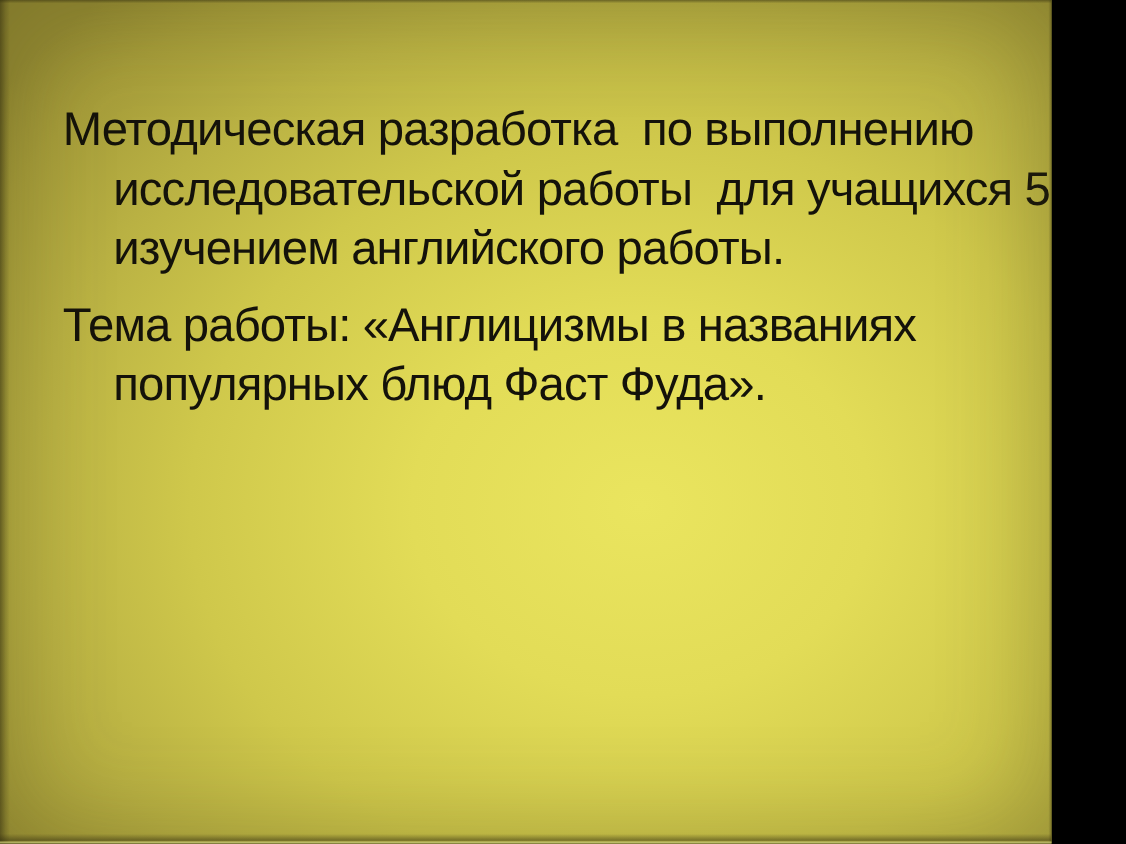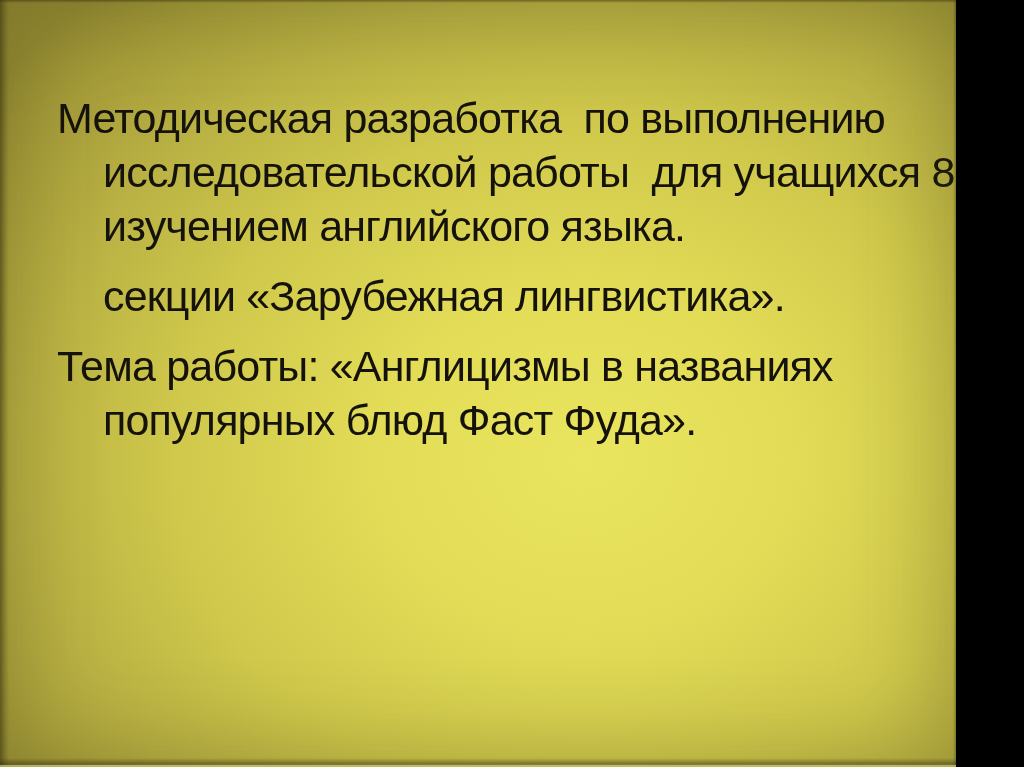--- a/index.html
+++ b/index.html
@@ -92,26 +92,25 @@
 </style>
 </head>
 <body>
 
 <div class="slide">
 
   <div class="textblock">
 
     <div class="para">
       <div class="line first">Методическая разработка  по выполнению</div>
-      <div class="line">исследовательской работы  для учащихся 8</div>
-      <div class="line">изучением английского языка.</div>
+      <div class="line">исследовательской работы  для учащихся 5</div>
+      <div class="line">изучением английского работы.</div>
     </div>
 
     <div class="para">
-      <div class="line">секции «Зарубежная лингвистика».</div>
     </div>
 
     <div class="para">
       <div class="line first">Тема работы: «Англицизмы в названиях</div>
       <div class="line">популярных блюд Фаст Фуда».</div>
     </div>
 
   </div>
 
   <div class="edge-left"></div>

